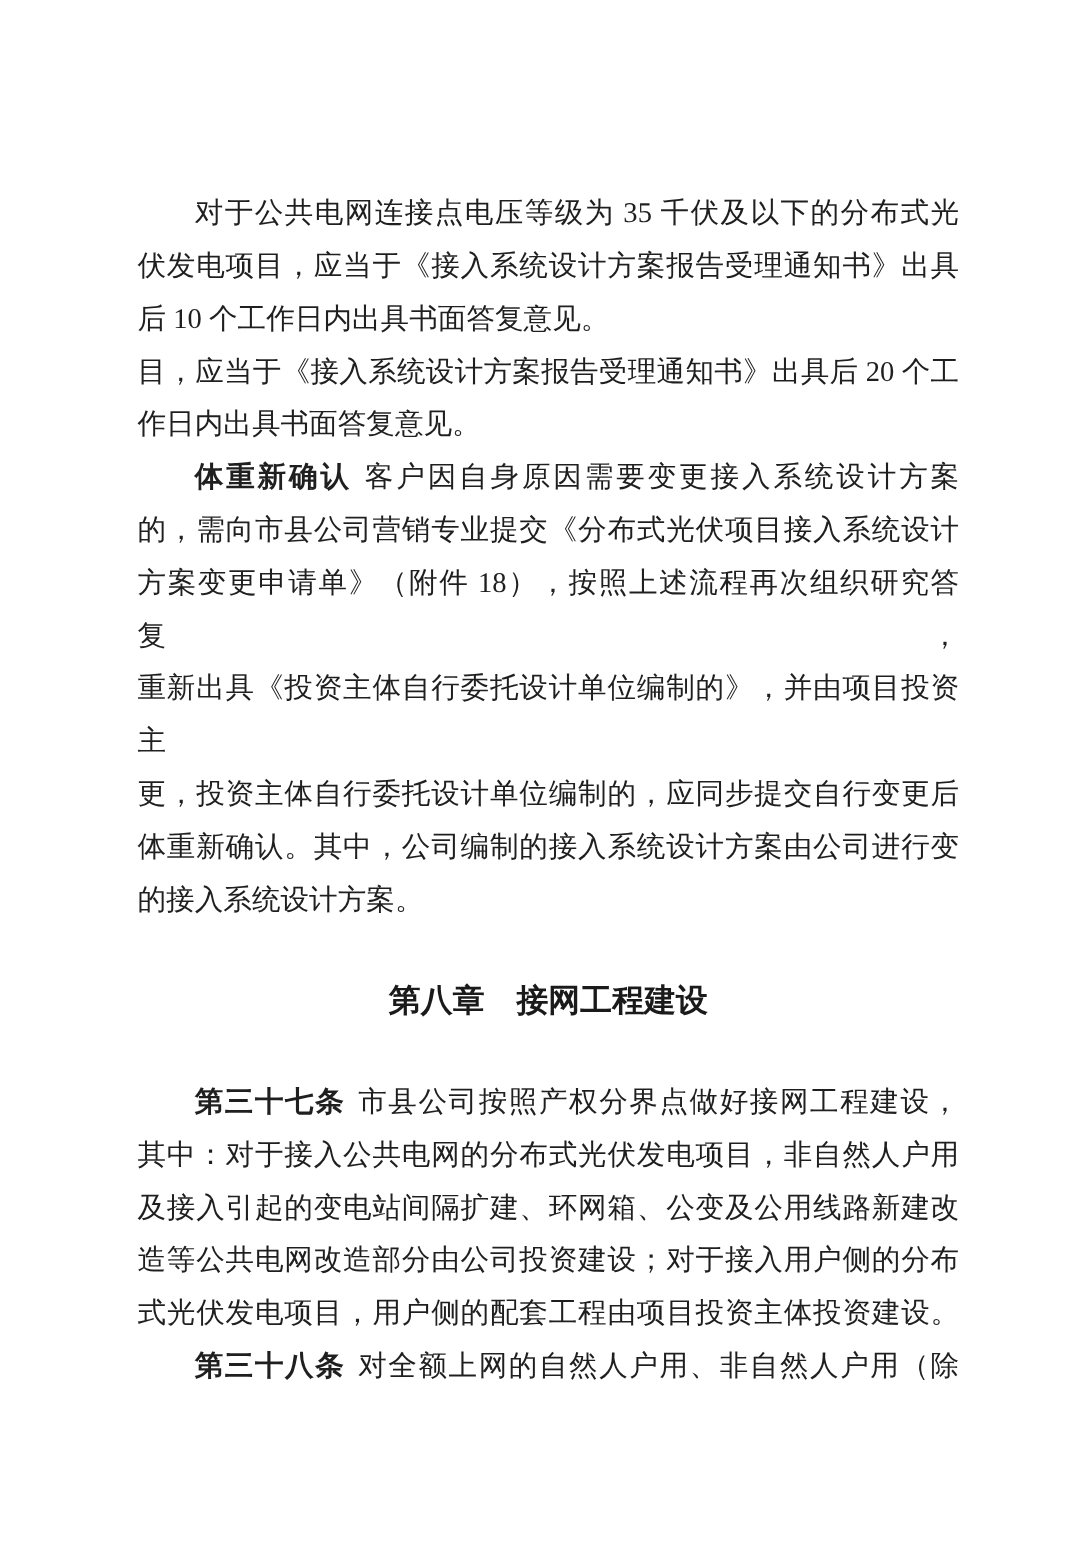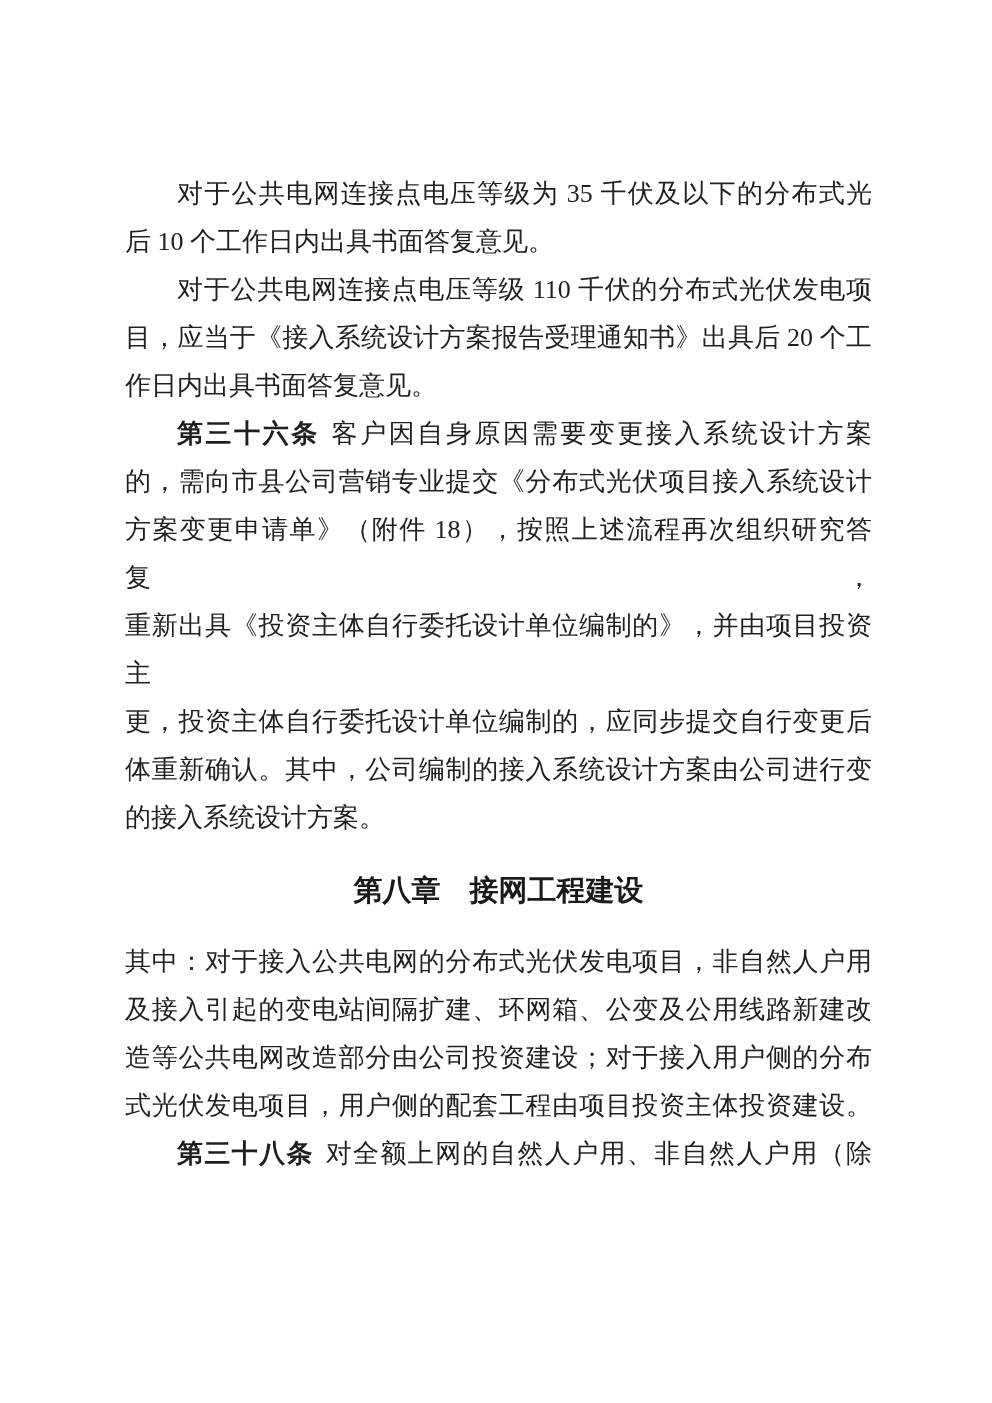--- a/index.html
+++ b/index.html
@@ -38,59 +38,60 @@
     text-align-last: justify;
   }
   .line.indent {
     text-indent: 2em;
   }
   .article-label {
     font-weight: bold;
     margin-right: 0.45em;
   }
   .chapter {
-    margin: 24px 0;
+    margin: 44px 0;
     font-family: "Liberation Sans", "DejaVu Sans", sans-serif;
     font-weight: bold;
     font-size: 29px;
     line-height: 48px;
     text-align: center;
     color: #1a1a1a;
   }
 </style>
 </head>
 <body>
 
 <div class="page">
   <div class="content">
 
     <div class="para">
       <div class="line indent fill">对于公共电网连接点电压等级为 35 千伏及以下的分布式光</div>
+      <div class="line fill">伏发电项目，应当于《接入系统设计方案报告受理通知书》出具</div>
       <div class="line">后 10 个工作日内出具书面答复意见。</div>
     </div>
 
     <div class="para">
-      <div class="line indent fill">对于公共电网连接点电压等级 110 千伏的分布式光伏发电项</div>
       <div class="line fill">目，应当于《接入系统设计方案报告受理通知书》出具后 20 个工</div>
       <div class="line">作日内出具书面答复意见。</div>
     </div>
 
     <div class="para">
-      <div class="line indent fill"><span class="article-label">第三十六条</span><span>客户因自身原因需要变更接入系统设计方案</span></div>
+      <div class="line indent fill"><span class="article-label">体重新确认</span><span>客户因自身原因需要变更接入系统设计方案</span></div>
       <div class="line fill">的，需向市县公司营销专业提交《分布式光伏项目接入系统设计</div>
       <div class="line fill">方案变更申请单》（附件 18），按照上述流程再次组织研究答复，</div>
       <div class="line fill">重新出具《投资主体自行委托设计单位编制的》，并由项目投资主</div>
       <div class="line fill">更，投资主体自行委托设计单位编制的，应同步提交自行变更后</div>
       <div class="line fill">体重新确认。其中，公司编制的接入系统设计方案由公司进行变</div>
       <div class="line">的接入系统设计方案。</div>
     </div>
 
     <h2 class="chapter">第八章　接网工程建设</h2>
 
     <div class="para">
+      <div class="line indent fill"><span class="article-label">第三十七条</span><span>市县公司按照产权分界点做好接网工程建设，</span></div>
       <div class="line fill">其中：对于接入公共电网的分布式光伏发电项目，非自然人户用</div>
       <div class="line fill">及接入引起的变电站间隔扩建、环网箱、公变及公用线路新建改</div>
       <div class="line fill">造等公共电网改造部分由公司投资建设；对于接入用户侧的分布</div>
       <div class="line fill">式光伏发电项目，用户侧的配套工程由项目投资主体投资建设。</div>
     </div>
 
     <div class="para">
       <div class="line indent fill"><span class="article-label">第三十八条</span><span>对全额上网的自然人户用、非自然人户用（除</span></div>
     </div>
 

